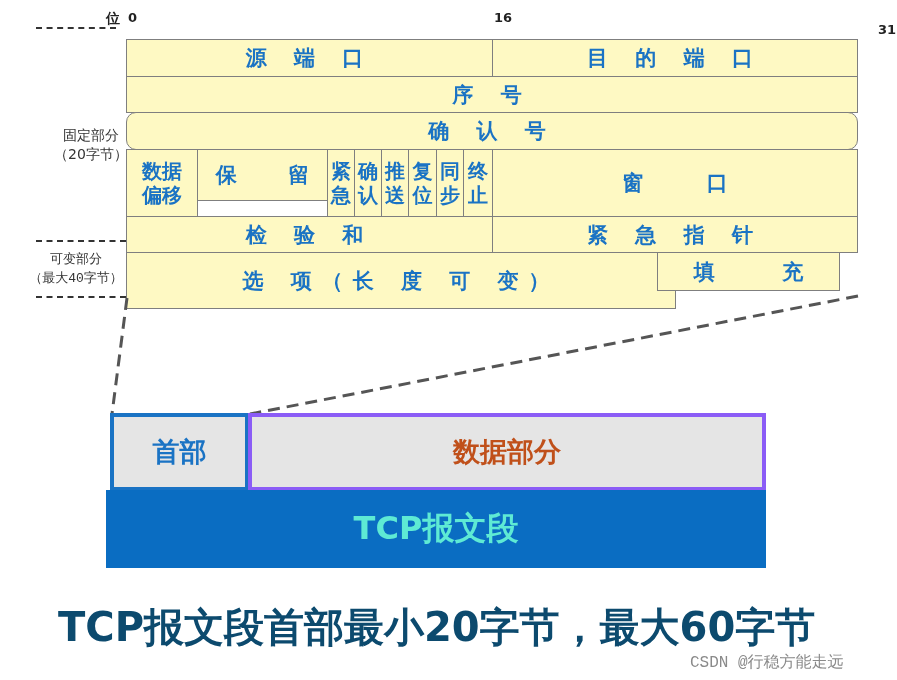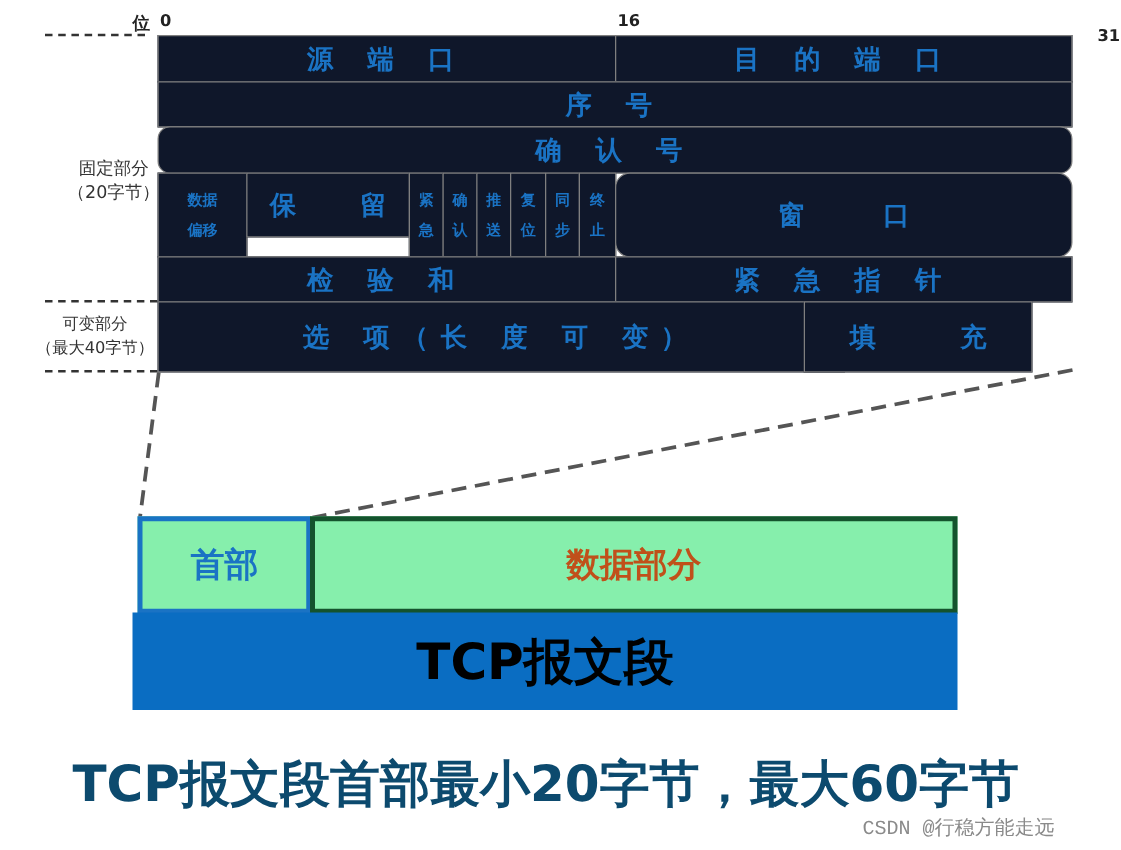--- a/index.html
+++ b/index.html
@@ -1,48 +1,48 @@
 <!DOCTYPE html>
 <html><head>
 <meta charset="utf-8">
 <style>
   html, body { margin:0; padding:0; background:#ffffff; }
   body { width:897px; height:680px; position:relative; overflow:hidden;
          font-family:"DejaVu Sans", "Liberation Sans", sans-serif; }
   .abs { position:absolute; }
-  .cell { position:absolute; background:#0f172a; border:1px solid #7f7f7f;
+  .cell { position:absolute; background:#fef9c3; border:1px solid #7f7f7f;
           box-sizing:border-box; display:flex; align-items:center; justify-content:center;
-          color:#1a73c4; font-weight:bold; font-size:21px; letter-spacing:10px; }
-  .flag { font-size:12px; line-height:24px; letter-spacing:0; text-align:center; padding:0; }
+          color:#1a73c4; font-weight:bold; font-size:21px; letter-spacing:10px;margin-top:11px; }
+  .flag { font-size:20px; line-height:24px; letter-spacing:0; text-align:center; padding:0; }
   .bit { position:absolute; font-size:13px; font-weight:bold; color:#222; }
   .side { position:absolute; font-size:14px; color:#333; text-align:center; line-height:19px; }
   .dash-h { position:absolute; height:0; border-top:2px dashed #333; }
-  .hdr-box { position:absolute; box-sizing:border-box; background:#86efac;
+  .hdr-box { position:absolute; box-sizing:border-box; background:#e5e5e5;
              display:flex; align-items:center; justify-content:center;
              font-weight:bold; font-size:27px; }
-  .band { position:absolute; background:#0a6dc2; color:#000000; display:flex;
-          align-items:center; justify-content:center; font-weight:bold; font-size:40px; }
+  .band { position:absolute; background:#0a6dc2; color:#5eead4; display:flex;
+          align-items:center; justify-content:center; font-weight:bold; font-size:32px; }
   .caption { position:absolute; color:#0c4a6e; font-weight:bold; font-size:40px; white-space:nowrap; }
   .wm { position:absolute; color:#8a8a8a; font-size:16px; white-space:nowrap; }
 </style>
 </head>
 <body>
 
 <div class="dash-h" style="left:36px; top:27px; width:80px;"></div>
 <span class="bit" style="left:106px; top:10px; font-size:14px;">位</span>
 <span class="bit" style="left:128px; top:10px;">0</span>
 <span class="bit" style="left:494px; top:10px;">16</span>
 <span class="bit" style="left:878px; top:10px;margin-top:12px;">31</span>
 
 <div class="side" style="left:48px; top:126px; width:86px;">
   <div>固定部分</div>
   <div>（20字节）</div>
 </div>
 <div class="dash-h" style="left:36px; top:240px; width:90px;"></div>
-<div class="side" style="left:24px; top:250px; width:104px; font-size:13px;">
+<div class="side" style="left:24px; top:250px; width:104px; font-size:13px;font-family:Liberation Mono, monospace;">
   <div>可变部分</div>
   <div>（最大40字节）</div>
 </div>
 <div class="dash-h" style="left:36px; top:296px; width:90px;"></div>
 
 <div>
 
   <div class="cell" style="left:126px; top:28px; width:367px; height:38px;">
     <span>源 端 口</span>
   </div>
@@ -96,48 +96,48 @@
         <div>同</div>
         <div>步</div>
       </div>
   </div>
   <div class="cell flag" style="left:463px; top:138px; width:30px; height:68px;">
     <div>
         <div>终</div>
         <div>止</div>
       </div>
   </div>
-  <div class="cell" style="left:492px; top:138px; width:366px; height:68px; letter-spacing:28px;border-radius:12px;">
+  <div class="cell" style="left:492px; top:138px; width:366px; height:68px; letter-spacing:28px;">
     <span style="margin-right:-28px;">窗 口</span>
   </div>
 
   <div class="cell" style="left:126px; top:205px; width:367px; height:37px;">
     <span>检 验 和</span>
   </div>
   <div class="cell" style="left:492px; top:205px; width:366px; height:37px;">
     <span>紧 急 指 针</span>
   </div>
 
   <div class="cell" style="left:126px; top:241px; width:550px; height:57px;">
     <span>选 项（长 度 可 变）</span>
   </div>
-  <div class="cell" style="left:643px; top:241px; width:183px; height:57px; letter-spacing:30px;">
+  <div class="cell" style="left:657px; top:241px; width:183px; height:39px; letter-spacing:30px;">
     <span style="margin-right:-30px;">填 充</span>
   </div>
 </div>
 
 <svg class="abs" style="left:0; top:0;" width="897" height="680">
   <line x1="127" y1="298" x2="112" y2="414" stroke="#555" stroke-width="3" stroke-dasharray="12,7"></line>
   <line x1="858" y1="296" x2="250" y2="414" stroke="#555" stroke-width="3" stroke-dasharray="12,7"></line>
 </svg>
 
 <div class="hdr-box" style="left:110px; top:413px; width:139px; height:78px; border:4px solid #1a73c4; color:#1a73c4;">
   <span>首部</span>
 </div>
-<div class="hdr-box" style="left:248px; top:413px; width:518px; height:78px; border:4px solid #14532d; color:#c0501a;">
+<div class="hdr-box" style="left:248px; top:413px; width:518px; height:78px; border:4px solid #8b5cf6; color:#c0501a;">
   <span>数据部分</span>
 </div>
 <div class="band" style="left:106px; top:490px; width:660px; height:78px;">
   <span>TCP报文段</span>
 </div>
 
 <div class="caption" style="left:58px; top:600px;">TCP报文段首部最小20字节，最大60字节</div>
 
 <div class="wm" style="left:690px; top:652px;font-family:Liberation Mono, monospace;">CSDN @行稳方能走远</div>
 

